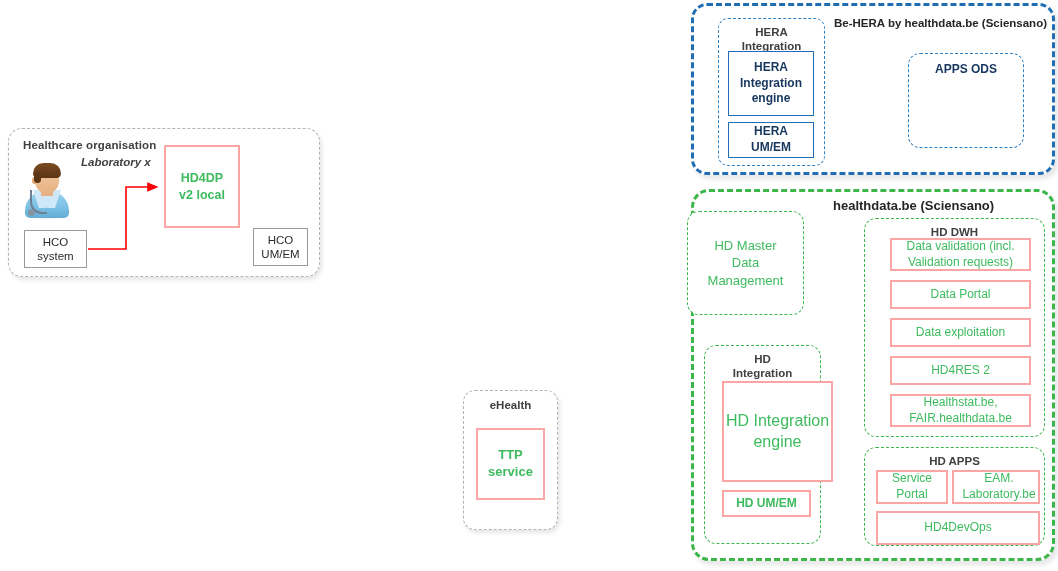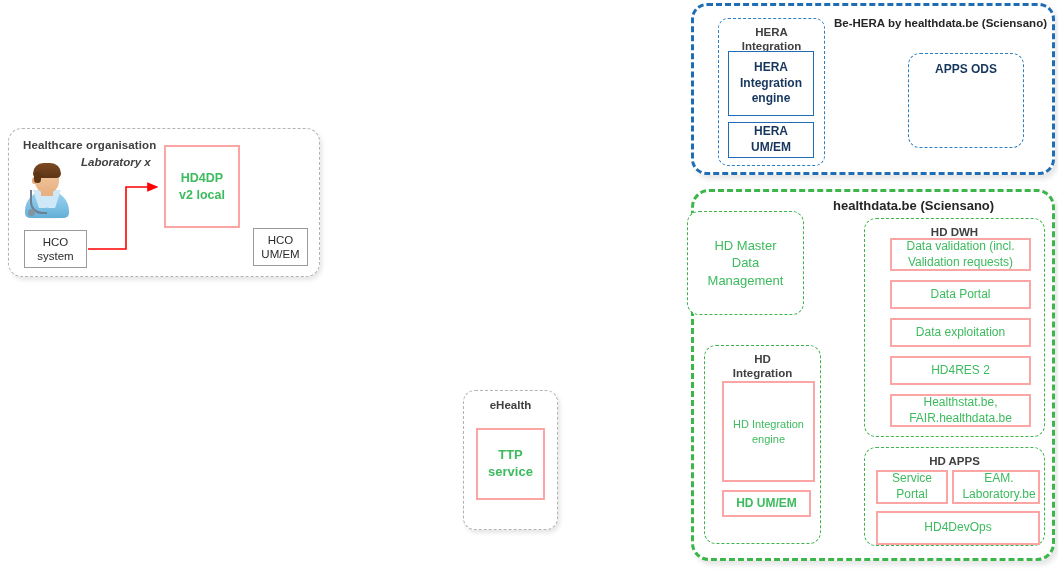--- a/index.html
+++ b/index.html
@@ -261,22 +261,22 @@
     text-align: center;
     color: #3dbb5e; font-size: 13px; line-height: 1.35; margin-left: 16px;
   }
 
   .hd-integration-grp {
     left: 704px; top: 345px;
     width: 117px; height: 199px;
   }
   .hd-int-engine {
     left: 722px; top: 381px;
-    width: 93px; height: 101px;
-    font-size: 11px;
+    width: 111px; height: 101px;
+    font-size: 16px;
   }
   .hd-umem {
     left: 722px; top: 490px;
     width: 89px; height: 27px;
     font-size: 12px;
   }
 
   .hd-dwh-grp {
     left: 864px; top: 218px;
     width: 181px; height: 219px;

